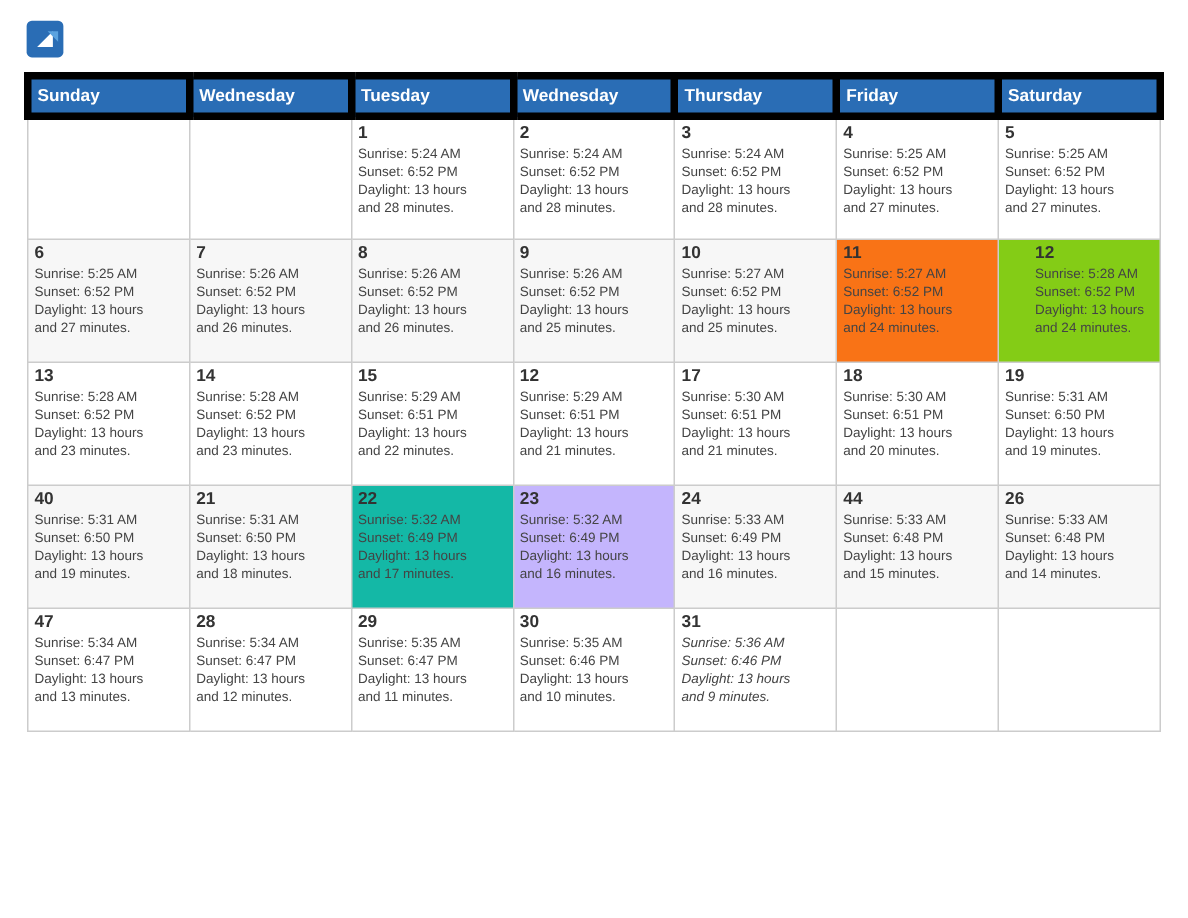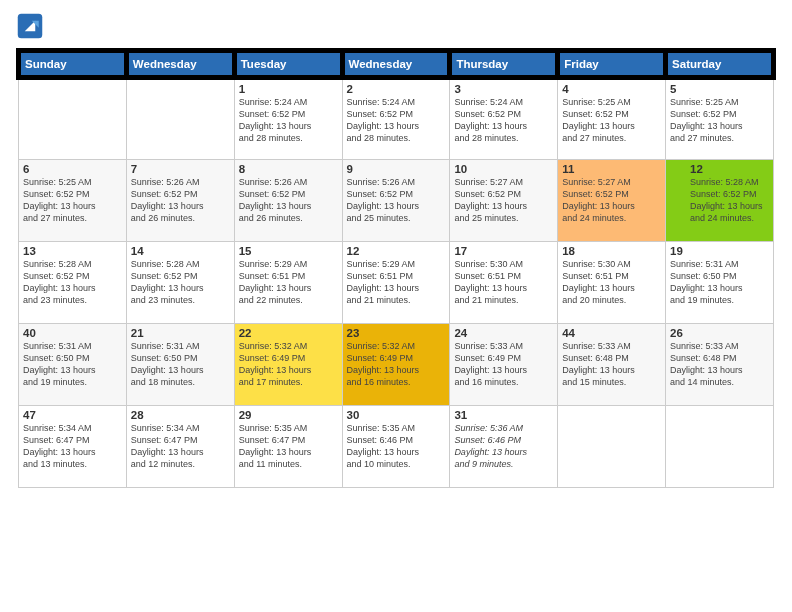--- a/index.html
+++ b/index.html
@@ -203,21 +203,21 @@
 Daylight: 13 hours
 and 25 minutes.</div>
           </td>
           <td style="background: rgb(247, 247, 247);">
             <div class="day-number">10</div>
             <div class="day-info" style="white-space: pre-line;">Sunrise: 5:27 AM
 Sunset: 6:52 PM
 Daylight: 13 hours
 and 25 minutes.</div>
           </td>
-          <td style="background: #fdba74;">
+          <td style="background: #f97316;">
             <div class="day-number">11</div>
             <div class="day-info" style="white-space: pre-line;">Sunrise: 5:27 AM
 Sunset: 6:52 PM
 Daylight: 13 hours
 and 24 minutes.</div>
           </td>
           <td style="background: #84cc16; padding-left: 24px;">
             <div class="day-number">12</div>
             <div class="day-info" style="white-space: pre-line;">Sunrise: 5:28 AM
 Sunset: 6:52 PM
@@ -284,28 +284,28 @@
 Daylight: 13 hours
 and 19 minutes.</div>
           </td>
           <td style="background: rgb(247, 247, 247);">
             <div class="day-number">21</div>
             <div class="day-info" style="white-space: pre-line;">Sunrise: 5:31 AM
 Sunset: 6:50 PM
 Daylight: 13 hours
 and 18 minutes.</div>
           </td>
-          <td style="background: #fde047;">
+          <td style="background: #14b8a6;">
             <div class="day-number">22</div>
             <div class="day-info" style="white-space: pre-line;">Sunrise: 5:32 AM
 Sunset: 6:49 PM
 Daylight: 13 hours
 and 17 minutes.</div>
           </td>
-          <td style="background: #eab308;">
+          <td style="background: #c4b5fd;">
             <div class="day-number">23</div>
             <div class="day-info" style="white-space: pre-line;">Sunrise: 5:32 AM
 Sunset: 6:49 PM
 Daylight: 13 hours
 and 16 minutes.</div>
           </td>
           <td style="background: rgb(247, 247, 247);">
             <div class="day-number">24</div>
             <div class="day-info" style="white-space: pre-line;">Sunrise: 5:33 AM
 Sunset: 6:49 PM

